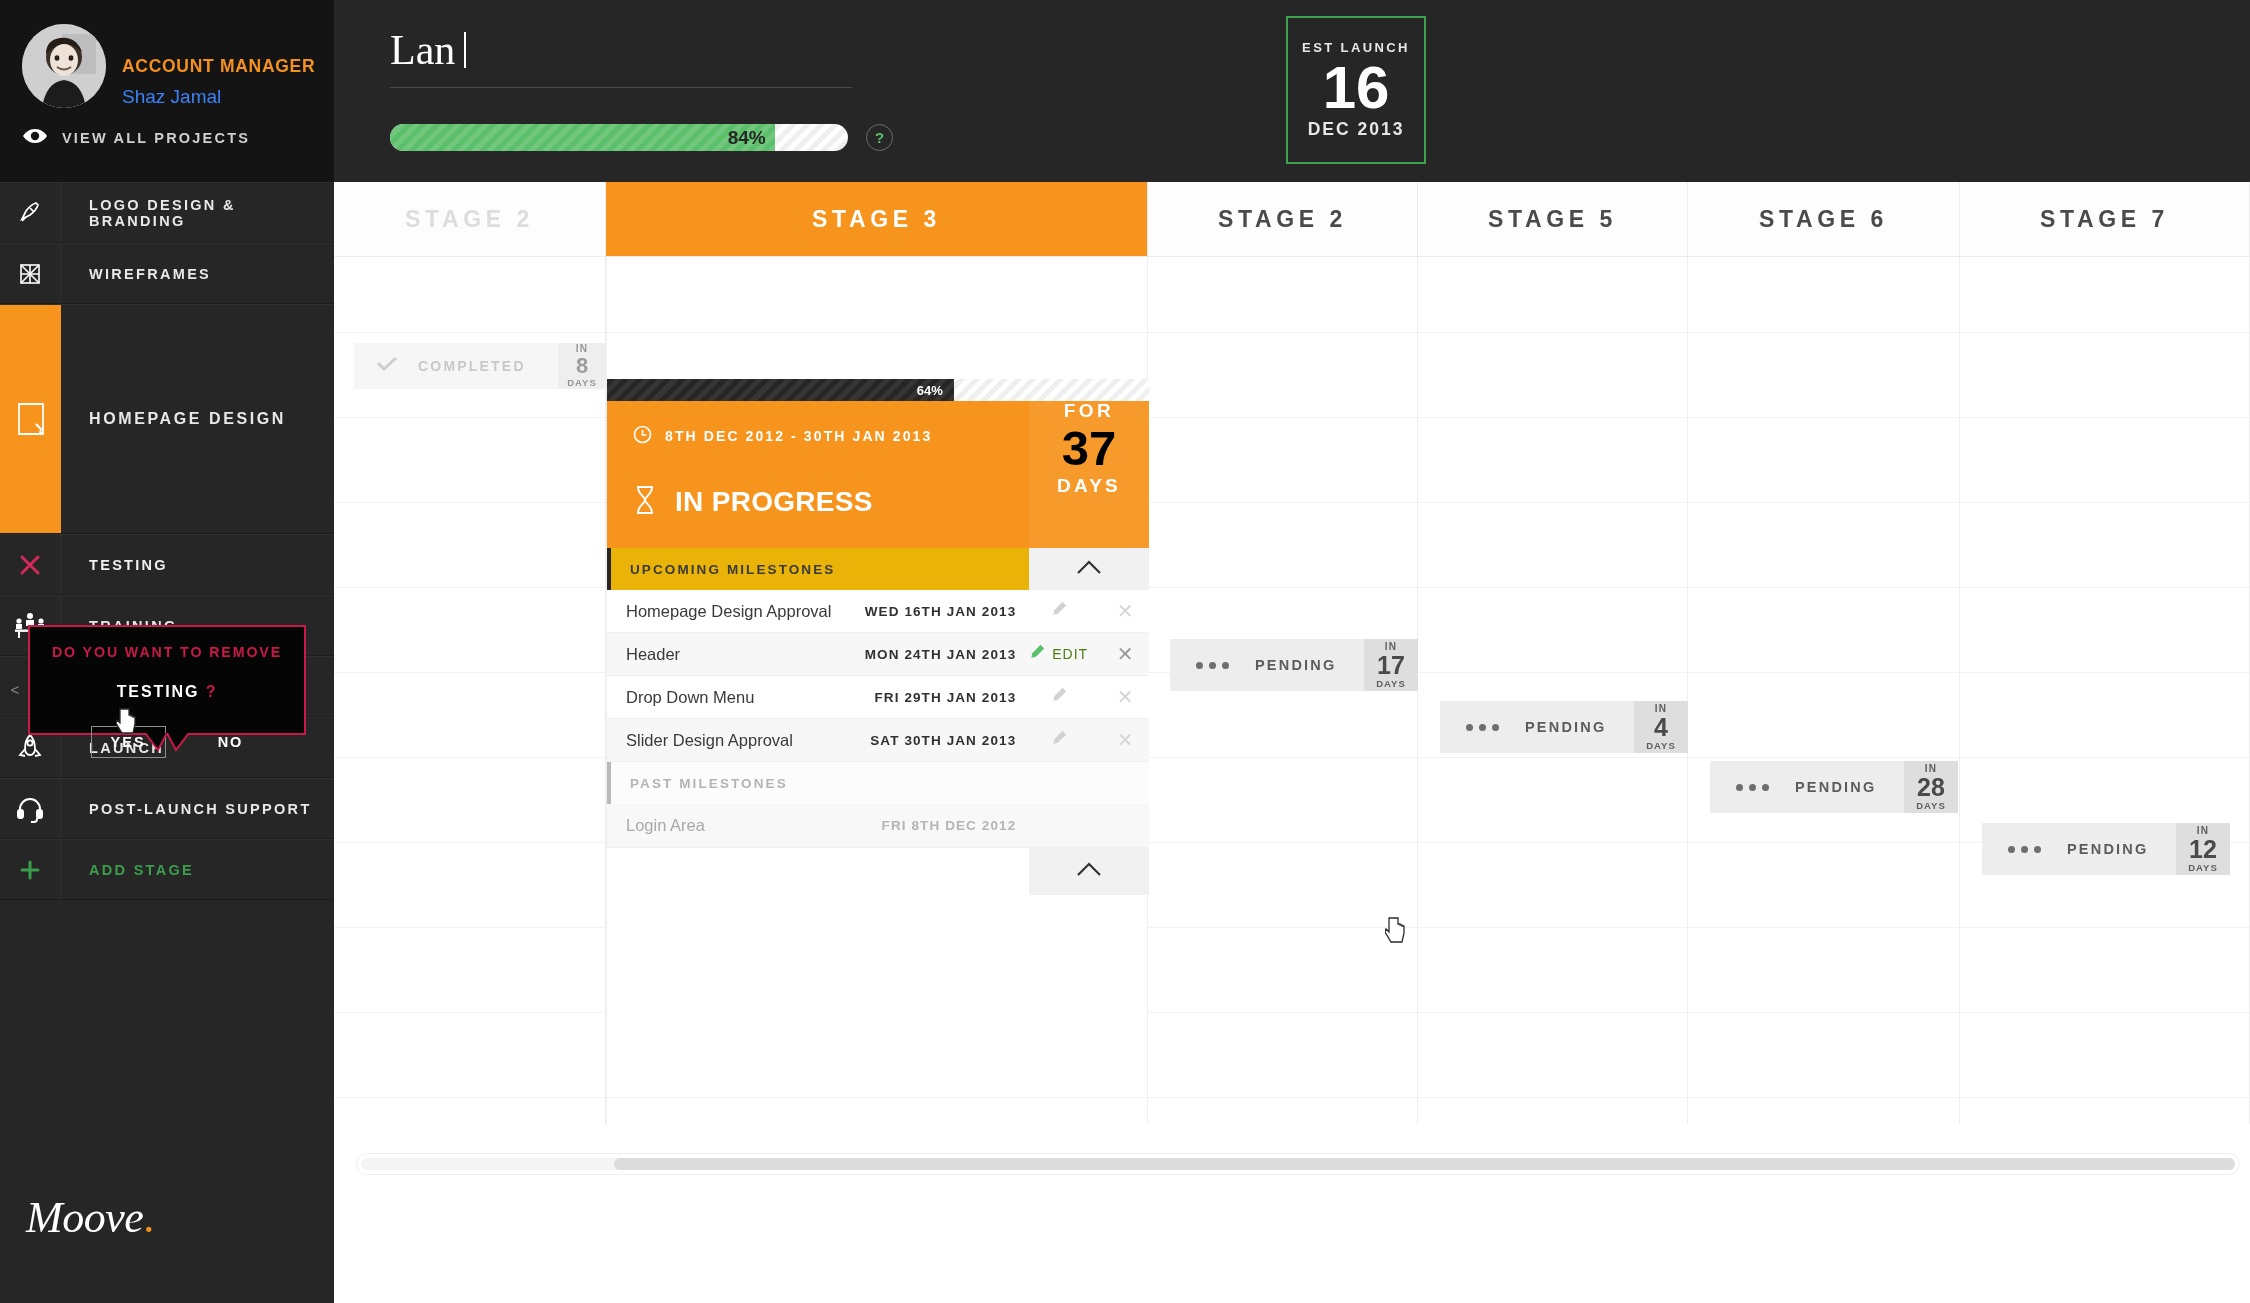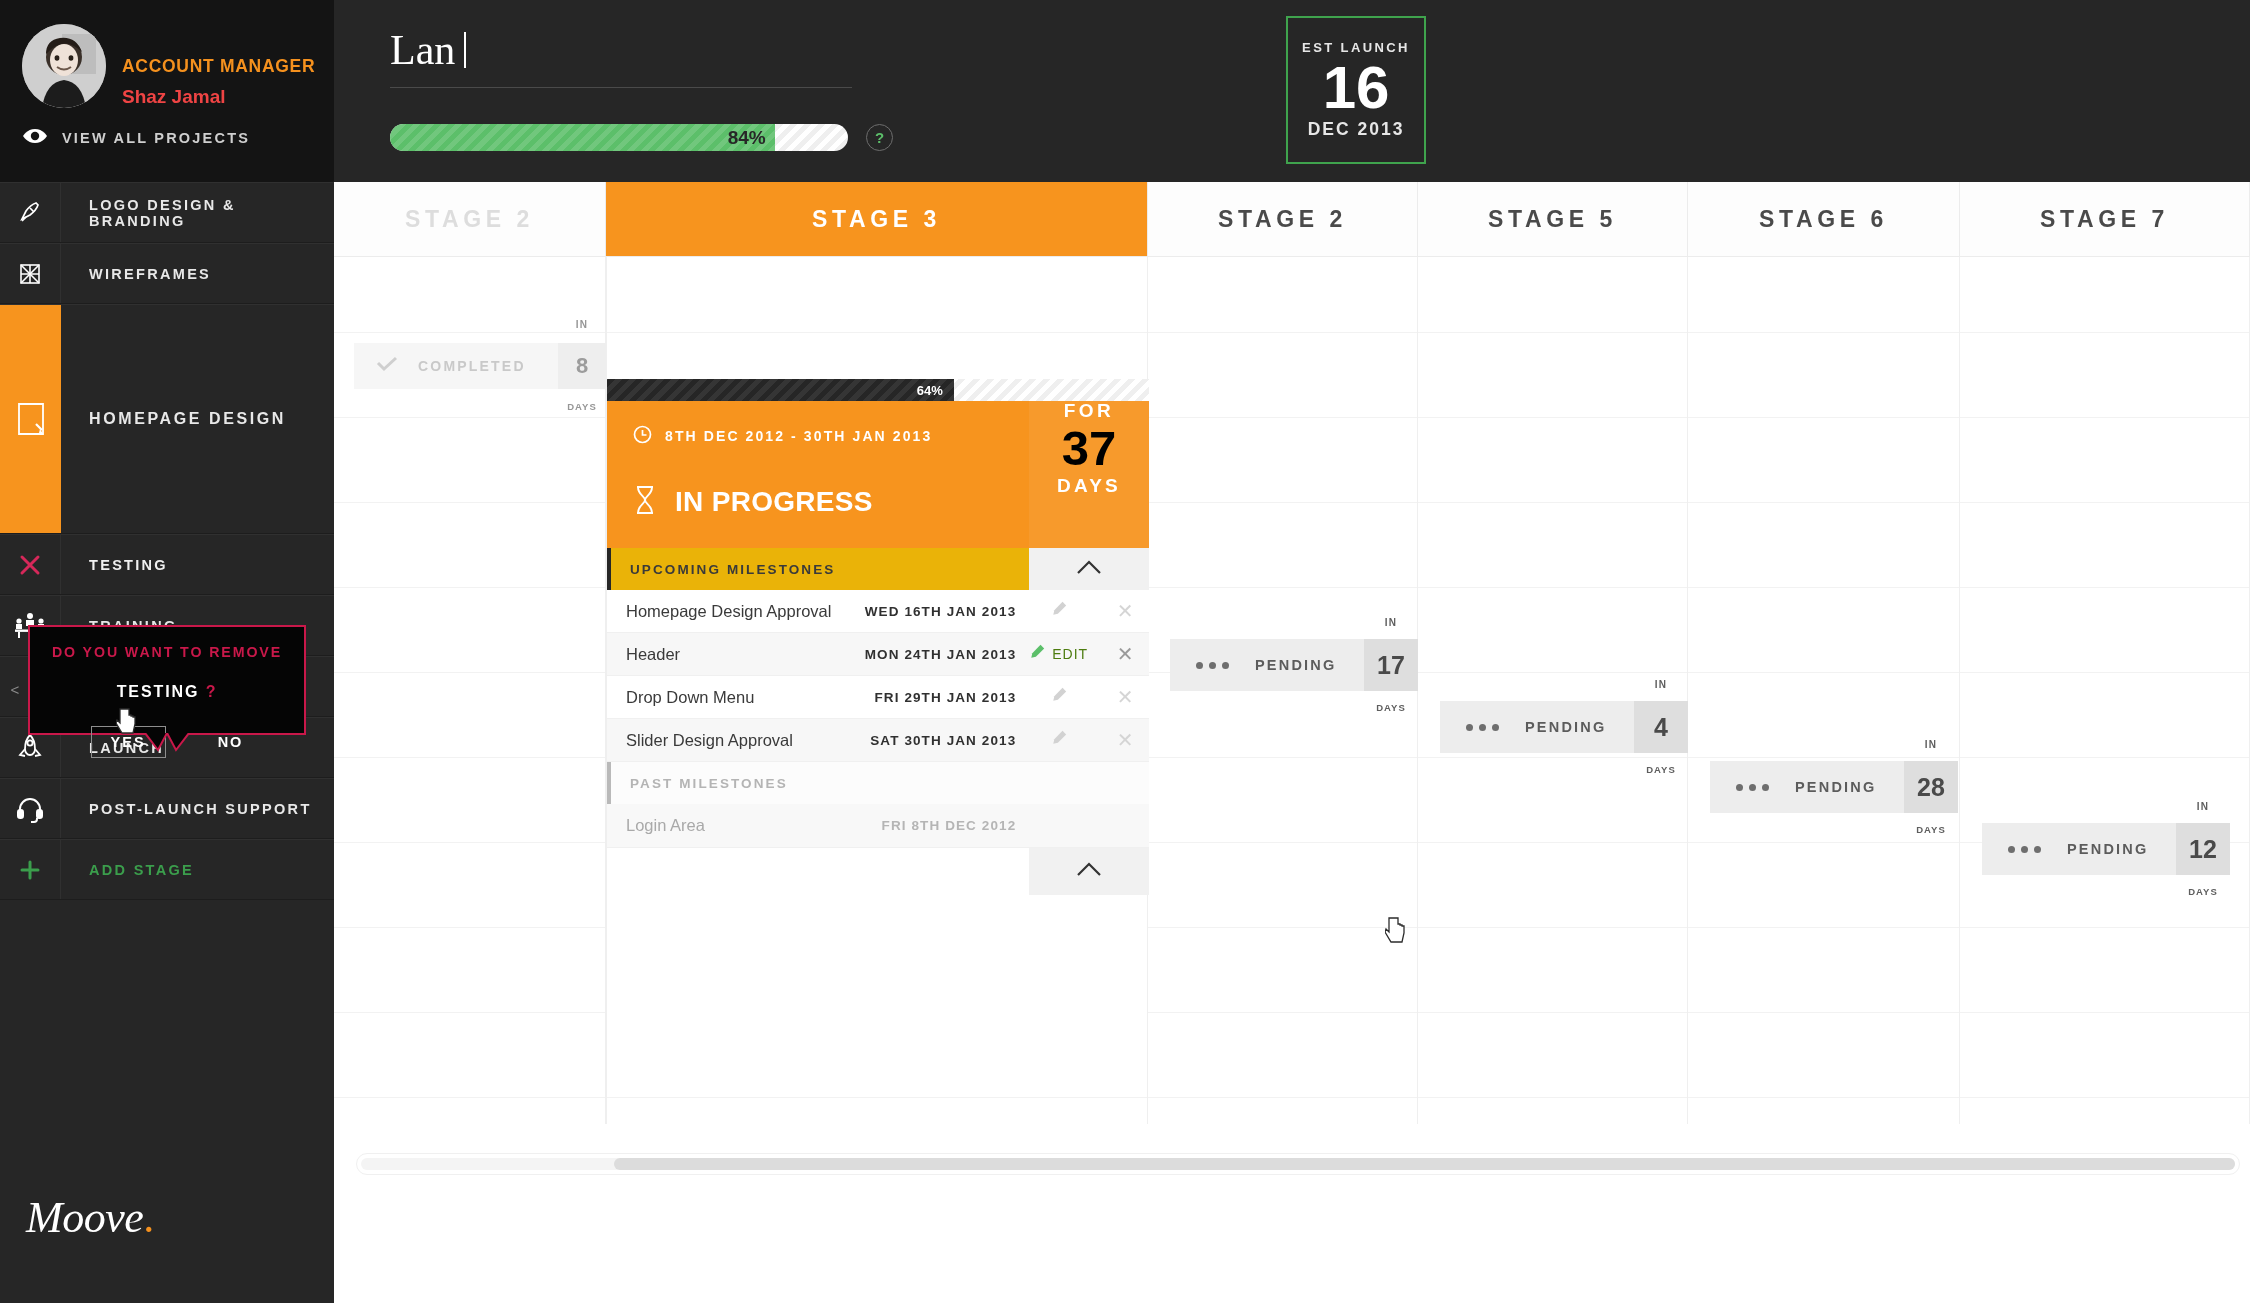--- a/index.html
+++ b/index.html
@@ -28,21 +28,21 @@
     position: absolute; left: 22px; top: 24px;
     overflow: hidden; background: #9b9b9b;
   }
   .avatar svg { display: block; }
   .profile-text { margin-left: 100px; padding-top: 34px; }
   .acct-role {
     color: #f5911e; font-size: 17.5px; font-weight: bold;
     letter-spacing: 0.7px;
   }
   .acct-name {
-    color: #ef4444; font-size: 19px; margin-top: 9px; font-weight: bold;
+    color: #3b82f6; font-size: 19px; margin-top: 9px; font-weight: normal;
   }
   .view-all {
     position: absolute; left: 22px; bottom: 34px;
     display: flex; align-items: center; gap: 14px;
     cursor: pointer;
   }
   .view-all .lbl {
     color: #cfcfcf; font-size: 14.5px; letter-spacing: 2.2px; font-weight: bold;
   }
 
@@ -227,21 +227,21 @@
     position: absolute; left: 20px; top: 86px; width: 252px; height: 46px;
     display: flex; background: #f6f6f6; align-items: stretch;
   }
   .cc-main {
     flex: 1; display: flex; align-items: center; gap: 20px; padding-left: 22px;
   }
   .cc-lbl { color: #c9c9c9; font-size: 14px; letter-spacing: 2.2px; font-weight: bold; }
   .days-box {
     width: 48px; background: #eeeeee;
     display: flex; flex-direction: column; align-items: center;
-    justify-content: center; line-height: 1; gap: 24px;
+    justify-content: center; line-height: 1;
   }
   .days-box .d-in { font-size: 10px; color: #969696; letter-spacing: 1.2px; font-weight: bold; }
   .days-box .d-num { font-size: 22px; color: #9c9c9c; font-weight: bold; margin: 1px 0; }
   .days-box .d-dy { font-size: 9.5px; color: #969696; letter-spacing: 1px; font-weight: bold; }
   .card-completed .days-box .d-num { color: #9c9c9c; }
 
   .card-pending {
     position: absolute; height: 52px; display: flex; background: #ededed;
     align-items: stretch;
   }

